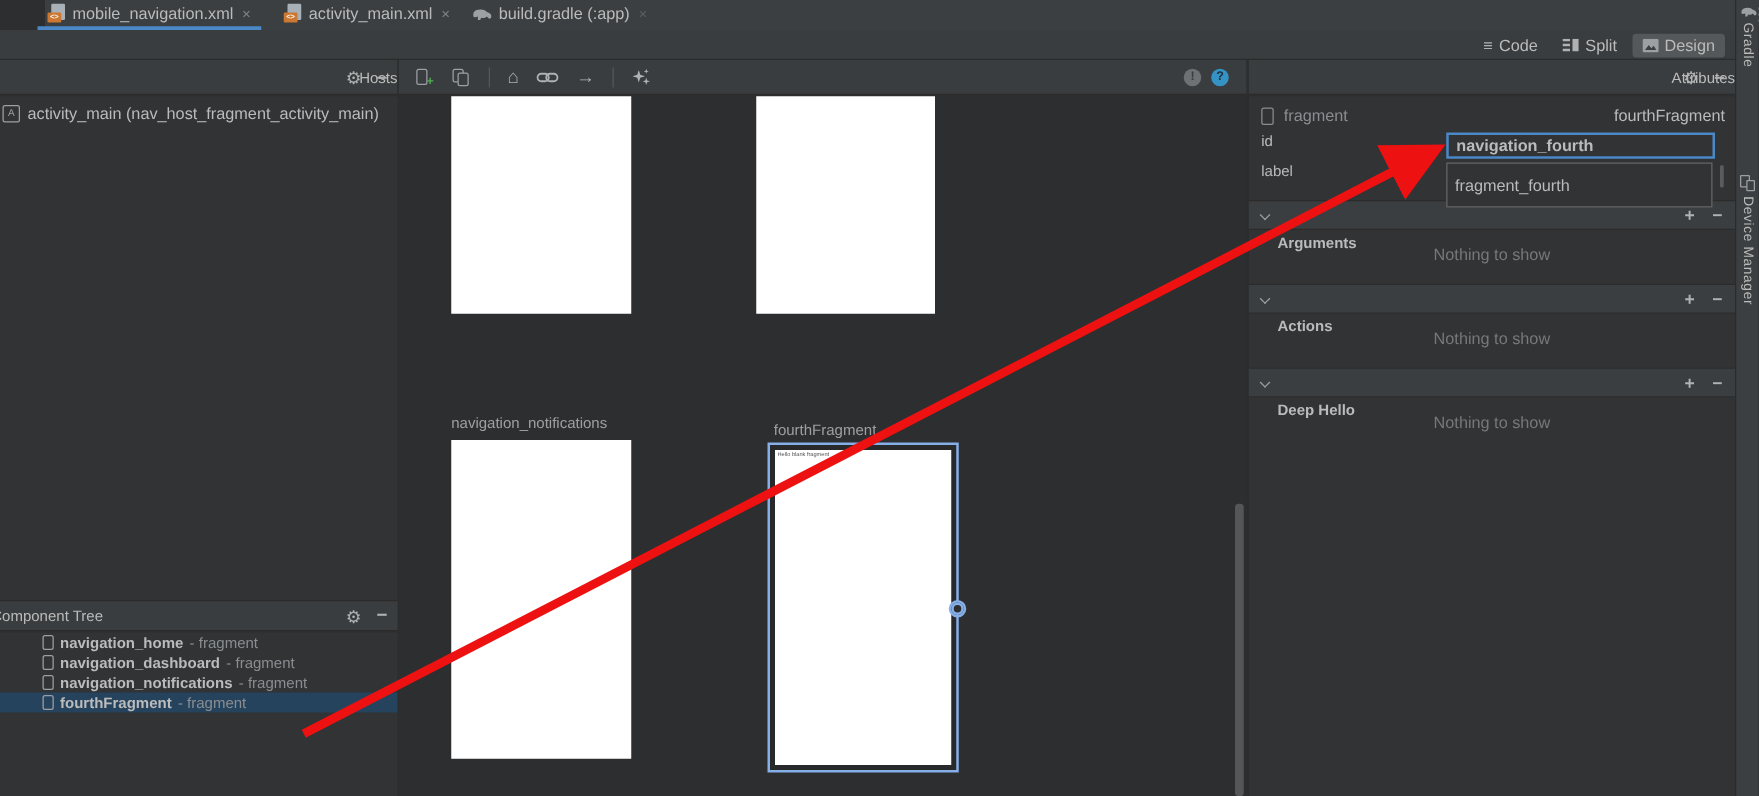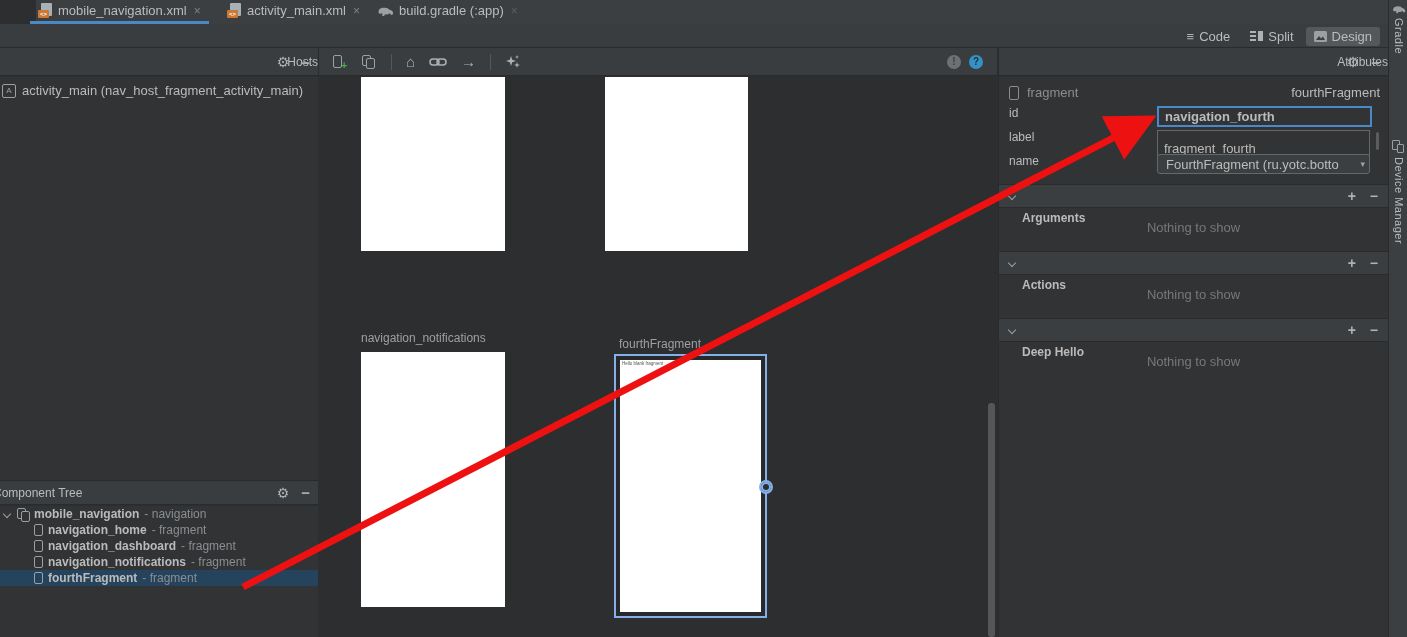--- a/index.html
+++ b/index.html
@@ -226,29 +226,20 @@
   </div>
 
   <div class="treepanel-hdr">
     <span style="margin-left:-7px;">Component Tree</span>
     <span class="tools" style="position:absolute; right:8px; display:flex; gap:12px; align-items:center;">
       <span class="gear">⚙</span>
       <span class="minus">−</span>
     </span>
   </div>
   <div class="treepanel">
-    <div class="trow">
-      <span class="chev"></span>
-      <span class="icon16" style="width:13px;height:14px;flex:0 0 13px;">
-        <span class="nestrect1" style="border-color:#9da0a3;background:none;"></span>
-        <span class="nestrect2" style="background:#313335;"></span>
-      </span>
-      <span class="bold">mobile_navigation</span>
-        <span class="suffix"><span> - </span><span>navigation</span></span>
-    </div>
     <div class="trow child">
       <span class="fragicon"></span>
       <span class="bold">navigation_home</span>
         <span class="suffix"><span> - </span><span>fragment</span></span>
     </div>
     <div class="trow child">
       <span class="fragicon"></span>
       <span class="bold">navigation_dashboard</span>
         <span class="suffix"><span> - </span><span>fragment</span></span>
     </div>
@@ -290,27 +281,20 @@
     </div>
 
     <div class="frow">
       <span class="flabel">id</span>
       <input class="finput focused" value="navigation_fourth" style="">
     </div>
     <div class="frow">
       <span class="flabel">label</span>
       <input class="finput" style="width: 213px; height: 36px;" value="fragment_fourth">
       <span class="minibar"></span>
-    </div>
-    <div class="frow">
-      <span class="flabel">name</span>
-      <span class="fselect">
-        <span class="seltext">FourthFragment (ru.yotc.botto</span>
-        <span class="selarrow">▾</span>
-      </span>
     </div>
 
     <div class="section-hdr">
       <span class="chev"></span>
       <span class="stitle">Arguments</span>
       <span class="sbtns">
         <span>+</span>
         <span>−</span>
       </span>
     </div>

